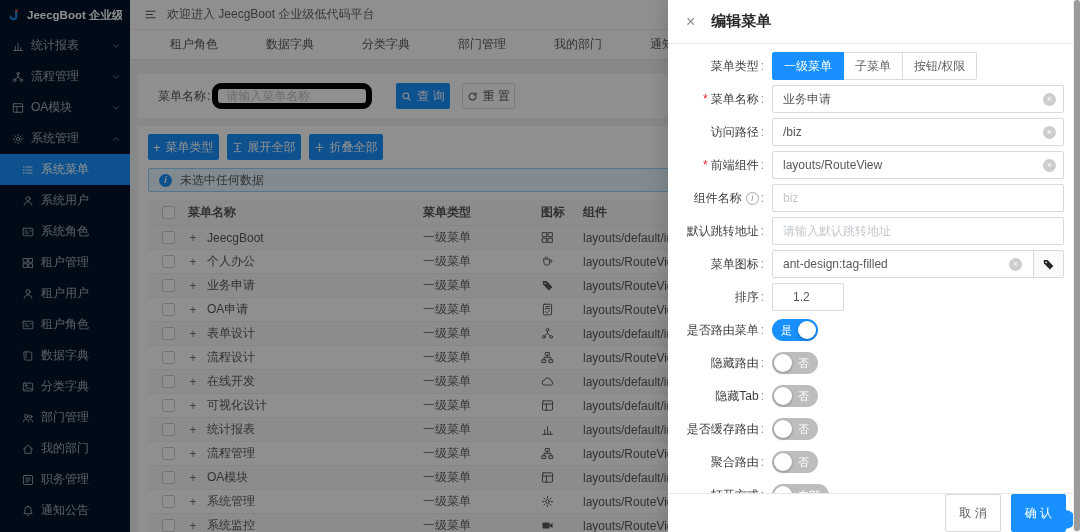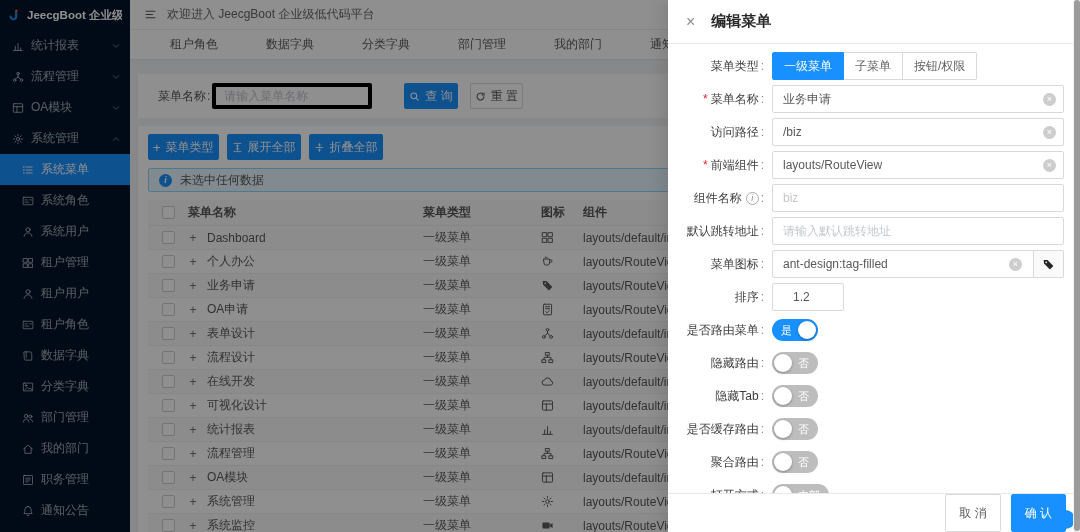--- a/index.html
+++ b/index.html
@@ -24,21 +24,21 @@
   .topbar { height:30px; background:#fff; display:flex; align-items:center; gap:10px; padding:0 14px; border-bottom:1px solid #ededed; }
   .hamburger { color:#555; display:inline-flex; cursor:pointer; }
   .welcome { color:#666; font-size:12px; }
   .tabsbar { height:30px; background:#fff; display:flex; align-items:center; padding-left:30px; border-bottom:1px solid #e4e4e4; }
   .tab { color:#595959; margin-right:28px; padding:0 10px; cursor:pointer; white-space:nowrap; }
   .content { padding:14px 8px 0 8px; }
   .panel { background:#fff; }
   .search-panel { height:44px; display:flex; align-items:center; padding:0 20px; margin-bottom:8px; }
   .search-label { color:#555; }
   .search-label::after { content:":"; margin:0 2px 0 1px; }
-  .search-input { width:160px; height:26px; border:4px solid #000000; border-radius:2px; padding:0 8px; font-size:12px; color:#595959; margin-right:32px; outline:none; }
+  .search-input { width:160px; height:26px; border:6px solid #000000; border-radius:9px; padding:0 8px; font-size:12px; color:#595959; margin-right:24px; outline:none; }
   .search-input::placeholder { color:#c0c4cc; }
   .btn { height:26px; display:inline-flex; align-items:center; gap:5px; padding:0 4px; border-radius:2px; border:1px solid transparent; font-size:12px; cursor:pointer; white-space:nowrap; }
   .btn .icon svg { width:11px; height:11px; }
   .btn-primary { background:#1890ff; border-color:#1890ff; color:#fff; }
   .btn-default { background:#fff; border-color:#d9d9d9; color:#595959; }
   .grid-panel { padding:8px 10px 0 10px; overflow:hidden; }
   .toolbar { display:flex; gap:8px; margin-bottom:8px; }
   .alert { height:24px; background:#e6f7ff; border:1px solid #91d5ff; border-radius:2px; display:flex; align-items:center; gap:8px; padding:0 10px; margin-bottom:8px; color:#595959; }
   .info-dot { width:13px; height:13px; border-radius:50%; background:#1890ff; color:#fff; font-size:9px; font-weight:bold; display:inline-flex; align-items:center; justify-content:center; font-style:italic; }
 
@@ -175,34 +175,34 @@
             <svg viewBox="0 0 16 16" fill="none" stroke="currentColor" stroke-width="1.2" stroke-linecap="round" stroke-linejoin="round">
               <path d="M5.5 4h8M5.5 8h8M5.5 12h8"></path>
               <path d="M2.4 4h.2M2.4 8h.2M2.4 12h.2" stroke-width="1.8"></path>
             </svg>
           </span>
           <span>系统菜单</span>
         </div>
         <div class="mi sub">
           <span class="icon">
             <svg viewBox="0 0 16 16" fill="none" stroke="currentColor" stroke-width="1.2" stroke-linecap="round" stroke-linejoin="round">
+              <circle cx="8" cy="5" r="2.8"></circle>
+              <path d="M2.8 13.8c.4-3 2.5-4.6 5.2-4.6s4.8 1.6 5.2 4.6"></path>
+            </svg>
+          </span>
+          <span>系统用户</span>
+        </div>
+        <div class="mi sub">
+          <span class="icon">
+            <svg viewBox="0 0 16 16" fill="none" stroke="currentColor" stroke-width="1.2" stroke-linecap="round" stroke-linejoin="round">
               <rect x="1.5" y="3" width="13" height="10" rx="1"></rect>
               <path d="M4 6.5h3M4 9.5h5M10.5 6.5h2"></path>
             </svg>
           </span>
           <span>系统角色</span>
-        </div>
-        <div class="mi sub">
-          <span class="icon">
-            <svg viewBox="0 0 16 16" fill="none" stroke="currentColor" stroke-width="1.2" stroke-linecap="round" stroke-linejoin="round">
-              <circle cx="8" cy="5" r="2.8"></circle>
-              <path d="M2.8 13.8c.4-3 2.5-4.6 5.2-4.6s4.8 1.6 5.2 4.6"></path>
-            </svg>
-          </span>
-          <span>系统用户</span>
         </div>
         <div class="mi sub">
           <span class="icon">
             <svg viewBox="0 0 16 16" fill="none" stroke="currentColor" stroke-width="1.2" stroke-linecap="round" stroke-linejoin="round">
               <rect x="2" y="2" width="5" height="5"></rect>
               <rect x="9" y="2" width="5" height="5"></rect>
               <rect x="2" y="9" width="5" height="5"></rect>
               <rect x="9" y="9" width="5" height="5"></rect>
             </svg>
           </span>
@@ -369,21 +369,21 @@
             <span class="col-icon" style="color:#555;">图标</span>
             <span class="col-comp">组件</span>
           </div>
           <div id="tbody">
               <div class="trow">
                 <span class="col-check">
                   <span class="cb"></span>
                 </span>
                 <span class="col-name">
                   <span class="expand">+</span>
-                  <span>Dashboard</span>
+                  <span>JeecgBoot</span>
                 </span>
                 <span class="col-type">一级菜单</span>
                 <span class="col-icon">
                   <span class="icon">
                     <svg viewBox="0 0 16 16" fill="none" stroke="currentColor" stroke-width="1.2" stroke-linecap="round" stroke-linejoin="round">
                       <rect x="2" y="2" width="5" height="5"></rect>
                       <rect x="9" y="2" width="5" height="5"></rect>
                       <rect x="2" y="9" width="5" height="5"></rect>
                       <rect x="9" y="9" width="5" height="5"></rect>
                     </svg>

